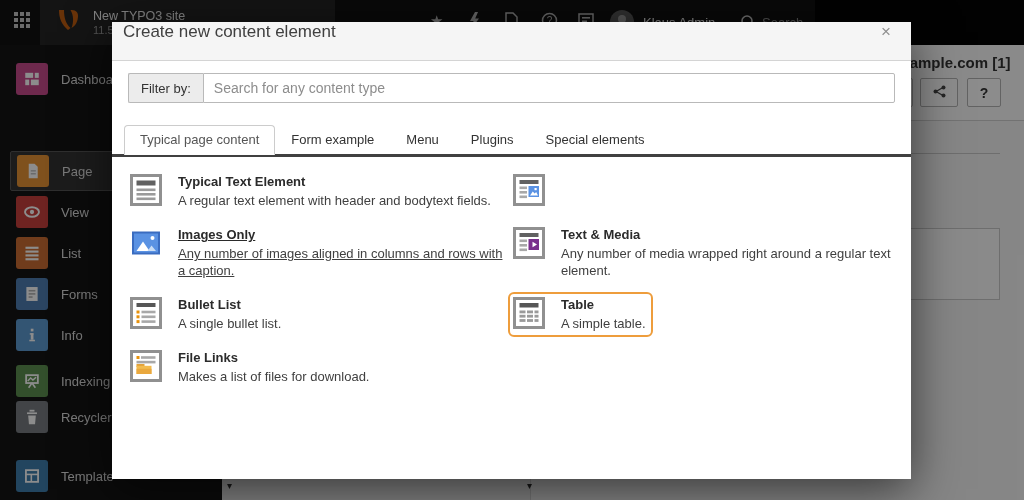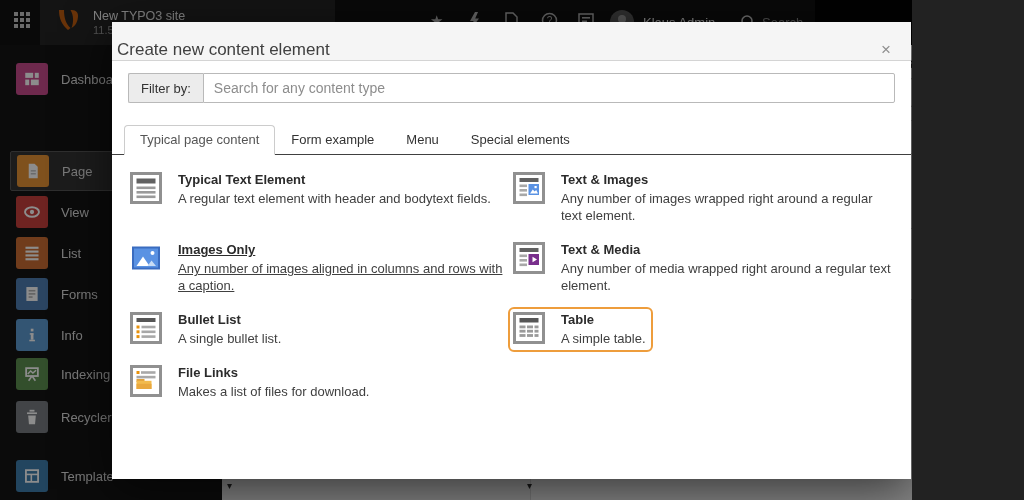--- a/index.html
+++ b/index.html
@@ -1,16 +1,16 @@
 <!DOCTYPE html>
 <html><head>
 <meta charset="utf-8">
 <style>
   html,body{margin:0;padding:0;background:#222;}
-  .stage{position:relative;width:912px;height:500px;overflow:hidden;background:#f4f4f4;
+  .stage{position:relative;width:1024px;height:500px;overflow:hidden;background:#f4f4f4;
          font-family:"Liberation Sans","DejaVu Sans",sans-serif;}
 
   
   .topbar{position:absolute;left:0;top:0;width:1024px;height:45px;background:#111;}
   .apps-btn{position:absolute;left:11px;top:11px;width:22px;height:22px;display:flex;align-items:center;justify-content:center;cursor:pointer;}
   .site-block{position:absolute;left:40px;top:0;width:295px;height:45px;background:#262626;display:flex;align-items:center;padding-left:15px;box-sizing:border-box;cursor:pointer;}
   .site-text{margin-left:12px;}
   .site-name{font-size:12.5px;color:#efefef;line-height:15px;}
   .site-version{font-size:11px;color:#969696;line-height:13px;}
   .tb-ic{position:absolute;top:13px;color:#b9b9b9;font-size:15px;line-height:16px;cursor:pointer;}
@@ -35,29 +35,29 @@
   .doc-title{position:absolute;left:362px;top:9px;font-size:15px;font-weight:bold;color:#333;white-space:nowrap;}
   .doc-btn{position:absolute;top:33px;height:29px;background:#fff;border:1px solid #b5b5b5;border-radius:2px;color:#333;display:flex;align-items:center;justify-content:center;font-size:14px;font-weight:bold;box-sizing:border-box;cursor:pointer;}
   .bg-rule{position:absolute;left:24px;right:24px;top:108px;border-top:1px solid #c8c8c8;}
   .bg-box{position:absolute;left:24px;width:445px;top:183px;height:72px;background:#fcfcfc;border:1px solid #c8c8c8;box-sizing:border-box;}
   .bg-caret{position:absolute;font-size:10px;color:#2e2e2e;z-index:2;cursor:pointer;}
 
   
   .overlay{position:absolute;inset:0;background:rgba(0,0,0,0.45);z-index:5;}
   .modal{position:absolute;left:112px;top:22px;width:799px;height:457px;background:#fff;z-index:10;
          box-shadow:0 10px 45px rgba(0,0,0,.6);display:flex;flex-direction:column;}
-  .modal-header{height:39px;flex:0 0 39px;background:#f5f5f5;border-bottom:1px solid #d4d4d4;display:flex;align-items:flex-end;padding:0 14px 0 5px;box-sizing:border-box;}
+  .modal-header{height:39px;flex:0 0 39px;background:#f5f5f5;border-bottom:1px solid #d4d4d4;display:flex;align-items:flex-start;padding:0 14px 0 11px;box-sizing:border-box;}
   .modal-title{font-size:17px;color:#404040;flex:1;}
   .modal-close{font-size:17px;color:#8f8f8f;background:none;border:0;padding:0 6px;cursor:pointer;font-family:inherit;}
   .modal-body{padding:12px 16px 0;flex:1;display:flex;flex-direction:column;box-sizing:border-box;}
   .filter-group{display:flex;height:30px;flex:0 0 30px;justify-content:flex-end;}
   .filter-addon{display:flex;align-items:center;background:#ececec;border:1px solid #b9b9b9;border-right:0;border-radius:2px 0 0 2px;padding:0 12px;font-size:13px;color:#333;}
   .filter-input{flex:1;border:1px solid #b9b9b9;border-radius:0 2px 2px 0;padding:0 10px;font-size:14px;color:#ef4444;outline:none;background:#fff;font-family:inherit;}
   .filter-input::placeholder{color:#8d8d8d;}
-  .tabs{display:flex;margin:22px -16px 0;padding:0 12px;border-bottom:1px solid #404040;}
+  .tabs{display:flex;margin:22px -16px 0;padding:0 12px;border-bottom:3px solid #404040;}
   .tab{font-size:13px;color:#333;padding:6px 15px 7px;cursor:pointer;border:1px solid transparent;margin-bottom:-1px;}
   .tab.active{background:#fff;border-color:#ccc #ccc #fff;border-radius:4px 4px 0 0;color:#555;}
   .panel{padding:17px 2px 0;display:grid;grid-template-columns:383px 1fr;row-gap:18px;align-content:start;}
   .ce-item{display:flex;gap:16px;align-items:flex-start;cursor:pointer;}
   .ce-item.focused{width:fit-content;outline:2px solid #ee9d3c;outline-offset:3px;border-radius:1px;padding-right:2px;justify-content:flex-end;}
   .ce-icon{flex:0 0 32px;height:32px;}
   .ce-text{max-width:330px;}
   .ce-title{display:block;font-size:13px;font-weight:bold;color:#2b2b2b;margin:0 0 3px;}
   .ce-desc{display:block;font-size:13px;color:#404040;line-height:17px;}
   .ce-item.hovered .ce-title,.ce-item.hovered .ce-desc{text-decoration:underline;}
@@ -220,21 +220,21 @@
               <rect x="6.9" y="2.4" width="2.4" height="2.4"></rect>
               <rect x="6" y="6.4" width="3.3" height="1.3"></rect>
               <rect x="6.9" y="6.4" width="2.4" height="5.8"></rect>
               <rect x="5.6" y="12.2" width="5" height="1.4"></rect>
             </g>
           </svg>
       </span>
       <span class="mod-label">Info</span>
     </div>
 
-    <div class="mod-item" style="top:309px">
+    <div class="mod-item" style="top:316px">
       <span class="mod-icon" style="background: rgb(94, 145, 80);">
         <svg width="18" height="18" viewBox="0 0 16 16">
             <rect x="2.8" y="2.8" width="10.4" height="7" fill="none" stroke="#fff" stroke-width="1.6"></rect>
             <polyline points="4.2,8 6.8,5.4 8.8,7.2 11.6,4.6" fill="none" stroke="#fff" stroke-width="1.3"></polyline>
             <line x1="5" y1="14" x2="8" y2="9.8" stroke="#fff" stroke-width="1.4"></line>
             <line x1="11" y1="14" x2="8" y2="9.8" stroke="#fff" stroke-width="1.4"></line>
           </svg>
       </span>
       <span class="mod-label">Indexing</span>
     </div>
@@ -304,20 +304,21 @@
 
       <div class="filter-group">
         <span class="filter-addon">Filter by:</span>
         <input class="filter-input" type="text" placeholder="Search for any content type" style="">
       </div>
 
       <div class="tabs">
         <div class="tab active">Typical page content</div>
         <div class="tab">Form example</div>
         <div class="tab">Menu</div>
+        <div class="tab">Plugins</div>
         <div class="tab">Special elements</div>
       </div>
 
       <div class="panel">
 
 
         <div class="ce-item">
           <span class="ce-icon">
             <svg width="32" height="32" viewBox="0 0 32 32">
                 <rect x="1.5" y="1.5" width="29" height="29" fill="#fff" stroke="#909090" stroke-width="3"></rect>
@@ -342,24 +343,20 @@
                 <rect x="6.5" y="6" width="19" height="4" fill="#616161"></rect>
                 <g fill="#a8a8a8">
                   <rect x="6.5" y="12.5" width="7.5" height="2.6"></rect>
                   <rect x="6.5" y="17" width="7.5" height="2.6"></rect>
                   <rect x="6.5" y="21.5" width="7.5" height="2.6"></rect>
                 </g>
                 <rect x="15.5" y="12" width="10.5" height="11" fill="#5a92e3"></rect>
                 <rect x="21.5" y="14" width="2.2" height="2.2" fill="#fff"></rect>
                 <polygon points="17,21.5 19.8,17.5 21.6,19.6 23.2,18 25,21.5" fill="#fff"></polygon>
               </svg>
-          </span>
-          <span class="ce-text">
-            <span class="ce-title">Text &amp; Images</span>
-            <span class="ce-desc">Any number of images wrapped right around a regular text element.</span>
           </span>
         </div>
 
         <div class="ce-item hovered">
           <span class="ce-icon">
             <svg width="32" height="32" viewBox="0 0 32 32">
                 <rect x="3" y="5.5" width="26" height="21" fill="#5a92e3" stroke="#3a6cc0" stroke-width="2"></rect>
                 <circle cx="22.5" cy="11" r="2" fill="#fff"></circle>
                 <polygon points="6.5,24 13,14.5 19.5,24" fill="#fff"></polygon>
                 <polygon points="17.5,24 21.5,18.5 26,24" fill="#c8dcf5"></polygon>

